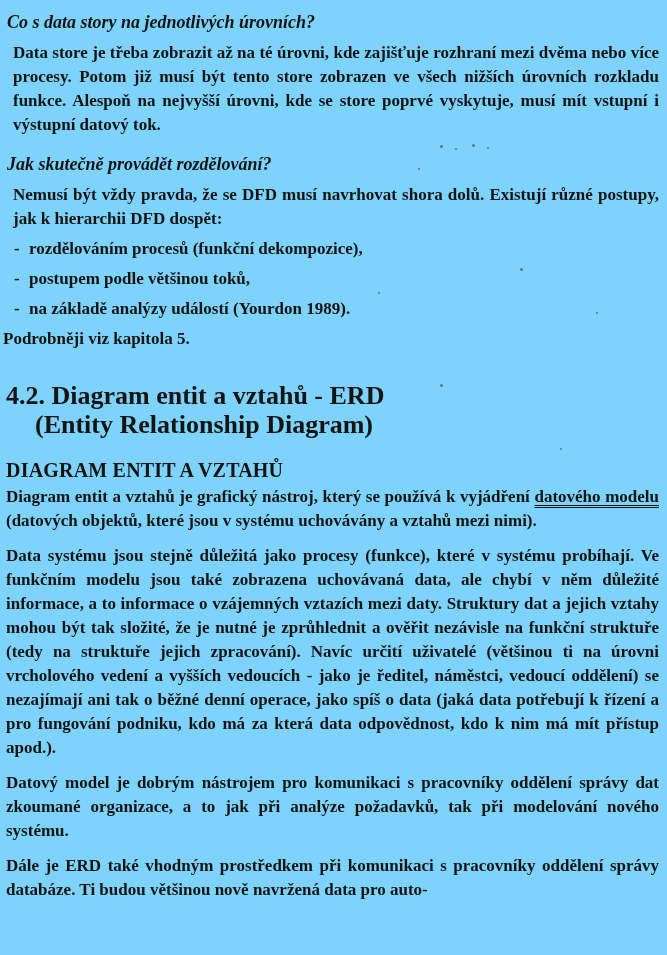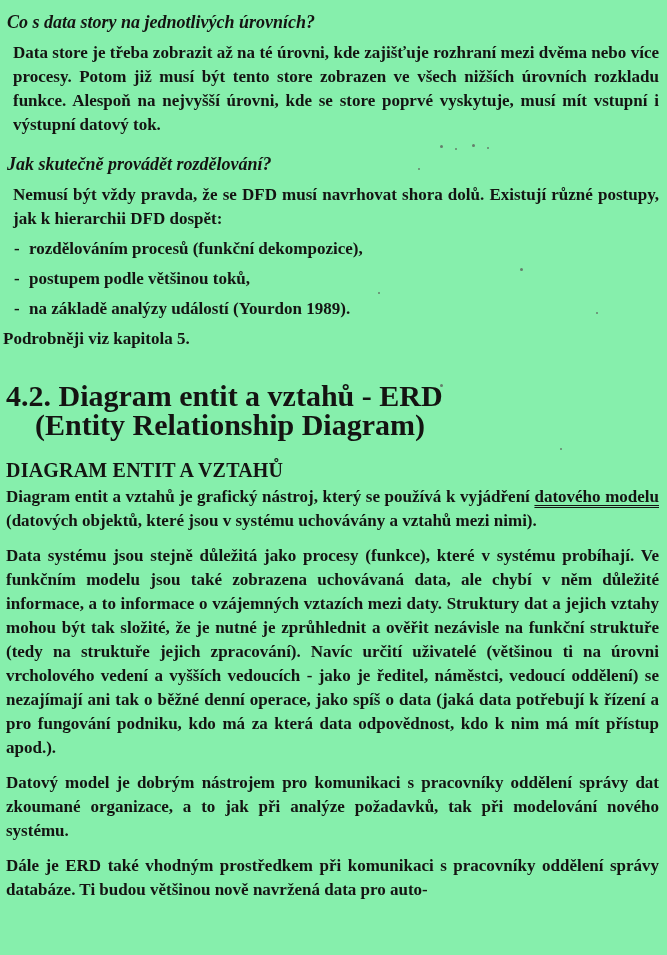--- a/index.html
+++ b/index.html
@@ -8,21 +8,21 @@
     padding: 0;
     background: #e8e8e8;
   }
   .page {
     position: relative;
     width: 667px;
     height: 955px;
     margin: 0 auto;
     box-sizing: border-box;
     padding: 8px 8px 16px 6px;
-    background: #86efac;
+    background: #7dd3fc;
     color: #141412;
     font-family: "Liberation Serif", "DejaVu Serif", serif;
     font-weight: bold;
     font-size: 17px;
     line-height: 24px;
     overflow: hidden;
   }
   .qa-heading {
     margin: 2px 0 7px 1px;
     font-size: 18px;
@@ -52,21 +52,21 @@
     margin-left: 8px;
   }
   .note {
     margin: 6px 0 0 -3px;
   }
   .erd-section {
     margin-top: 30px;
   }
   .section-heading {
     margin: 0;
-    font-size: 30px;
+    font-size: 26px;
     line-height: 29px;
     font-weight: bold;
   }
   .section-heading .line2 {
     margin-left: 29px;
   }
   .subheading {
     margin: 19px 0 0 0;
     font-size: 20px;
     line-height: 24px;

